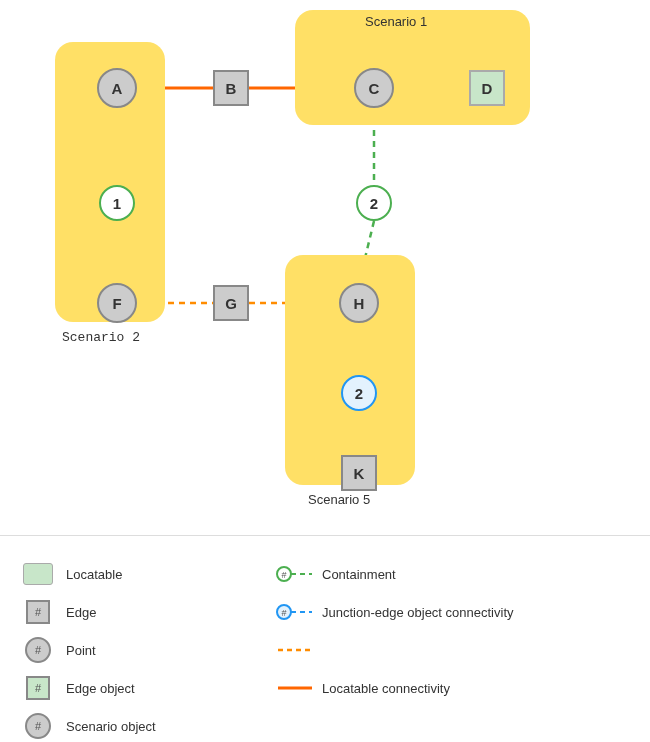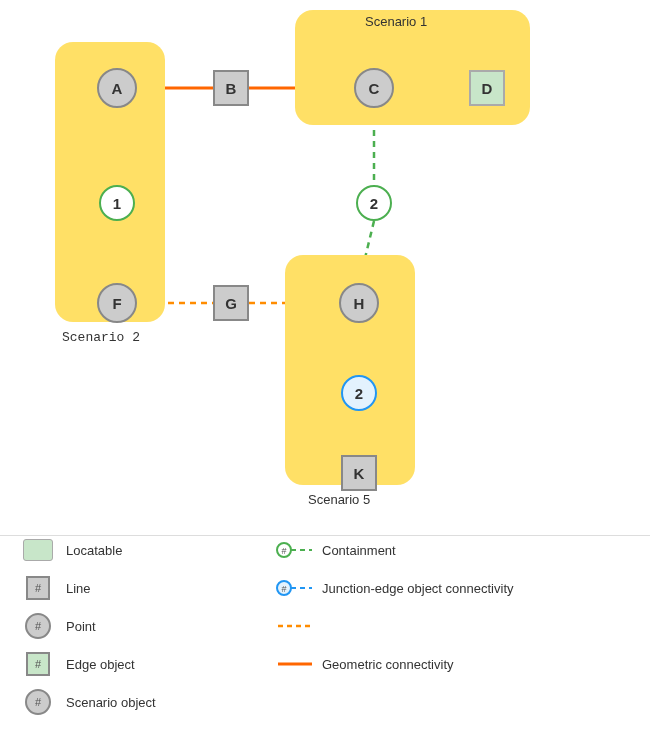--- a/index.html
+++ b/index.html
@@ -97,21 +97,21 @@
     }
 
     
     .legend-area {
       position: absolute;
       top: 535px;
       left: 0;
       width: 650px;
       height: 207px;
       border-top: 1px solid #ddd;
-      padding: 0 20px;
+      padding: 24px 20px;
       display: flex;
       flex-direction: row;
       gap: 20px;
     }
 
     .legend-col {
       display: flex;
       flex-direction: column;
       gap: 10px;
       flex: 1;
@@ -284,21 +284,21 @@
       <div class="legend-swatch">
         <div class="legend-rect-green"></div>
       </div>
       <span class="legend-text">Locatable</span>
     </div>
 
     <div class="legend-item">
       <div class="legend-swatch">
         <div class="legend-sq-gray">#</div>
       </div>
-      <span class="legend-text">Line</span>
+      <span class="legend-text">Edge</span>
     </div>
 
     <div class="legend-item">
       <div class="legend-swatch">
         <div class="legend-circle-gray">#</div>
       </div>
       <span class="legend-text">Point</span>
     </div>
 
     <div class="legend-item">
@@ -350,17 +350,17 @@
         </svg>
       </div>
     </div>
 
     <div class="legend-item">
       <div class="legend-swatch">
         <svg class="legend-line-svg">
           <line x1="2" y1="10" x2="50" y2="10" stroke="#FF6600" stroke-width="3"></line>
         </svg>
       </div>
-      <span class="legend-text">Geometric connectivity</span>
+      <span class="legend-text">Locatable connectivity</span>
     </div>
 
   </div>
 </div>
 
 </body></html>

